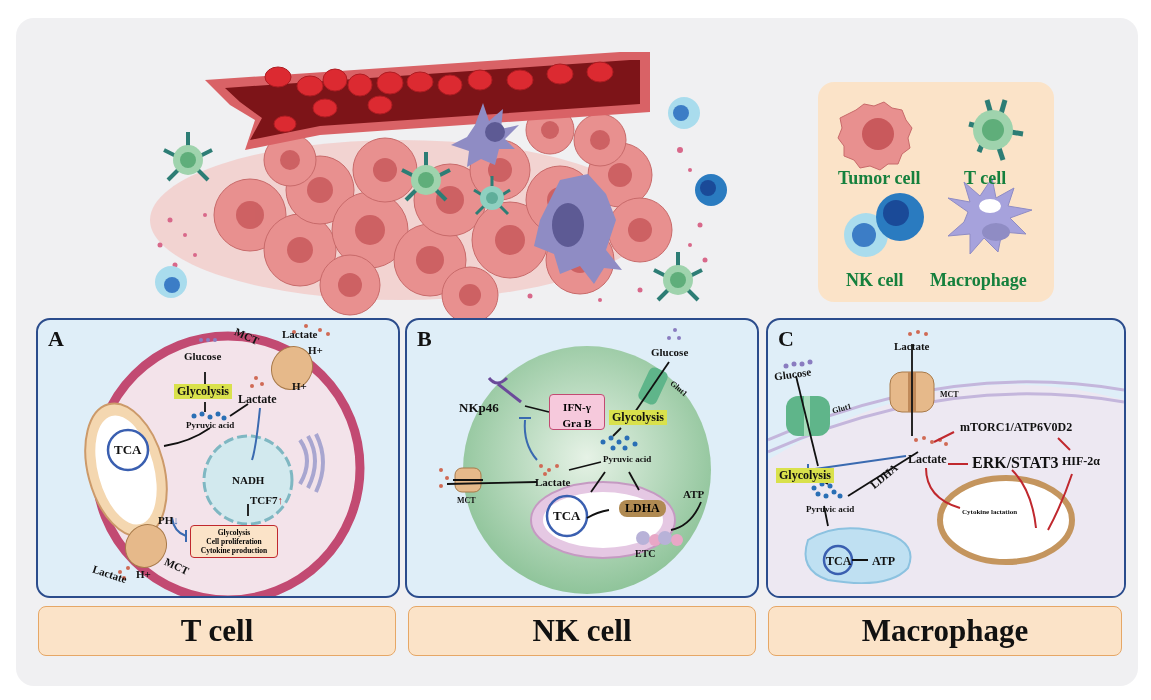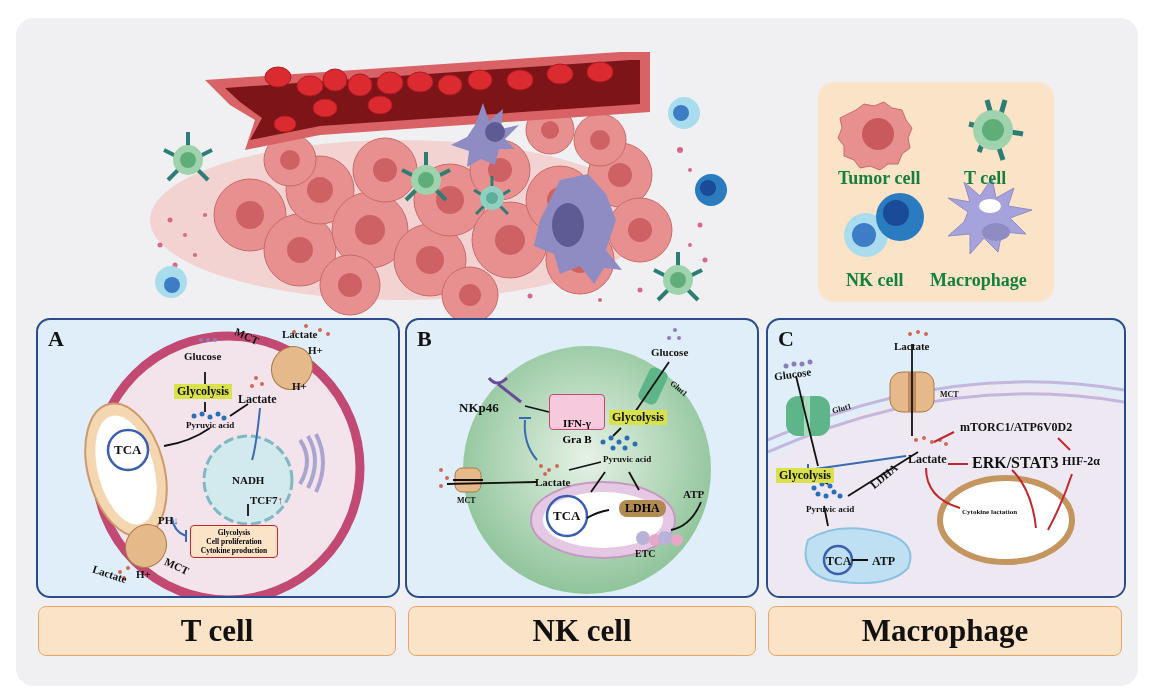--- a/index.html
+++ b/index.html
@@ -350,21 +350,21 @@
         <circle cx="236" cy="218" r="7" fill="#b8b2d8"></circle>
         <circle cx="248" cy="220" r="6" fill="#e8a7c6"></circle>
         <circle cx="258" cy="218" r="7" fill="#b8b2d8"></circle>
         <circle cx="270" cy="220" r="6" fill="#e8a7c6"></circle>
       </g>
   </svg>
   <div class="panel-letter">B</div>
   <div class="lbl" style="left:244px;top:26px;font-size:11px;">Glucose</div>
   <div class="lbl" style="left:262px;top:64px;font-size:8px;transform:rotate(40deg);">Glut1</div>
   <div class="lbl" style="left:52px;top:44px;font-size:13px;margin-top:36px;">NKp46</div>
-  <div style="position:absolute;left:142px;top:74px;width:56px;height:36px;background:#f6c9dc;border:1.5px solid #c24a72;border-radius:4px;text-align:center;font-weight:bold;font-size:11px;line-height:16px;padding-top:20px;box-sizing:border-box;">
+  <div style="position:absolute;left:142px;top:74px;width:56px;height:36px;background:#f6c9dc;border:1.5px solid #c24a72;border-radius:4px;text-align:center;font-weight:bold;font-size:11px;line-height:16px;padding-top:4px;box-sizing:border-box;">
     <div>IFN-γ</div>
     <div>Gra B</div>
   </div>
   <div class="lbl hl" style="left:202px;top:90px;font-size:12px;">Glycolysis</div>
   <div class="lbl" style="left:196px;top:134px;font-size:9px;">Pyruvic acid</div>
   <div class="lbl" style="left:128px;top:156px;font-size:11px;">Lactate</div>
   <div class="lbl" style="left:50px;top:176px;font-size:8px;">MCT</div>
   <div class="lbl" style="left:146px;top:188px;font-size:13px;">TCA</div>
   <div style="position:absolute;left:212px;top:180px;padding:1px 6px;background:#b08a52;border-radius:8px;font-weight:bold;font-size:12px;">LDHA</div>
   <div class="lbl" style="left:276px;top:168px;font-size:11px;">ATP</div>

